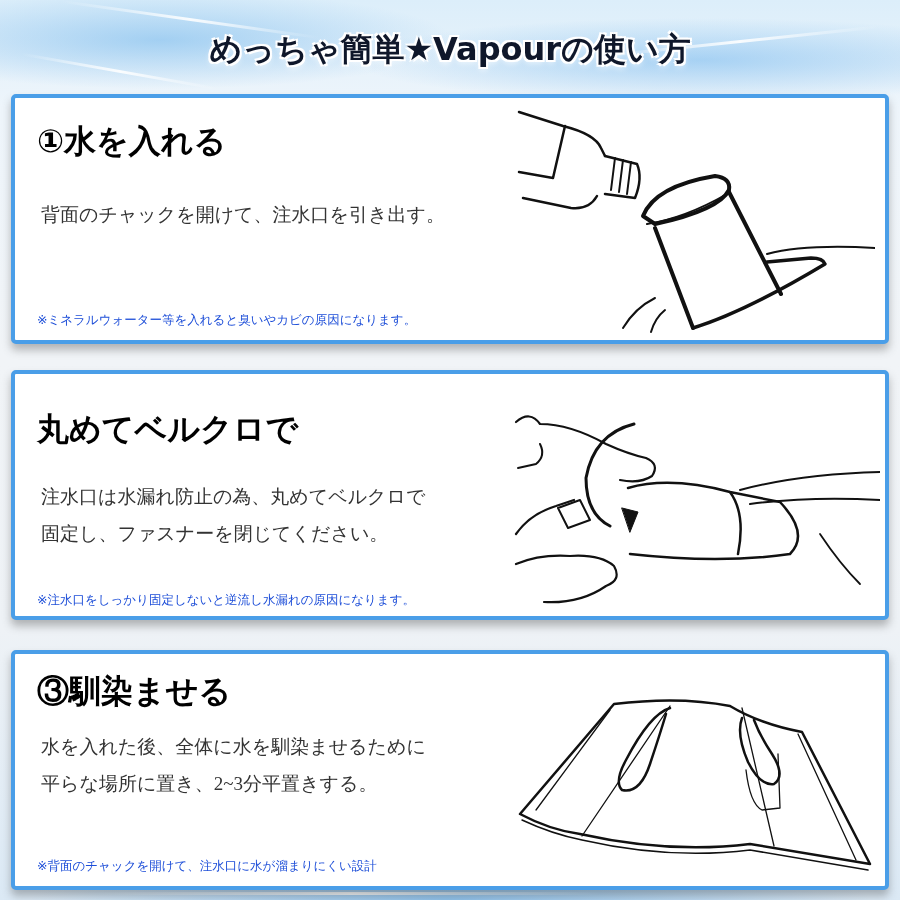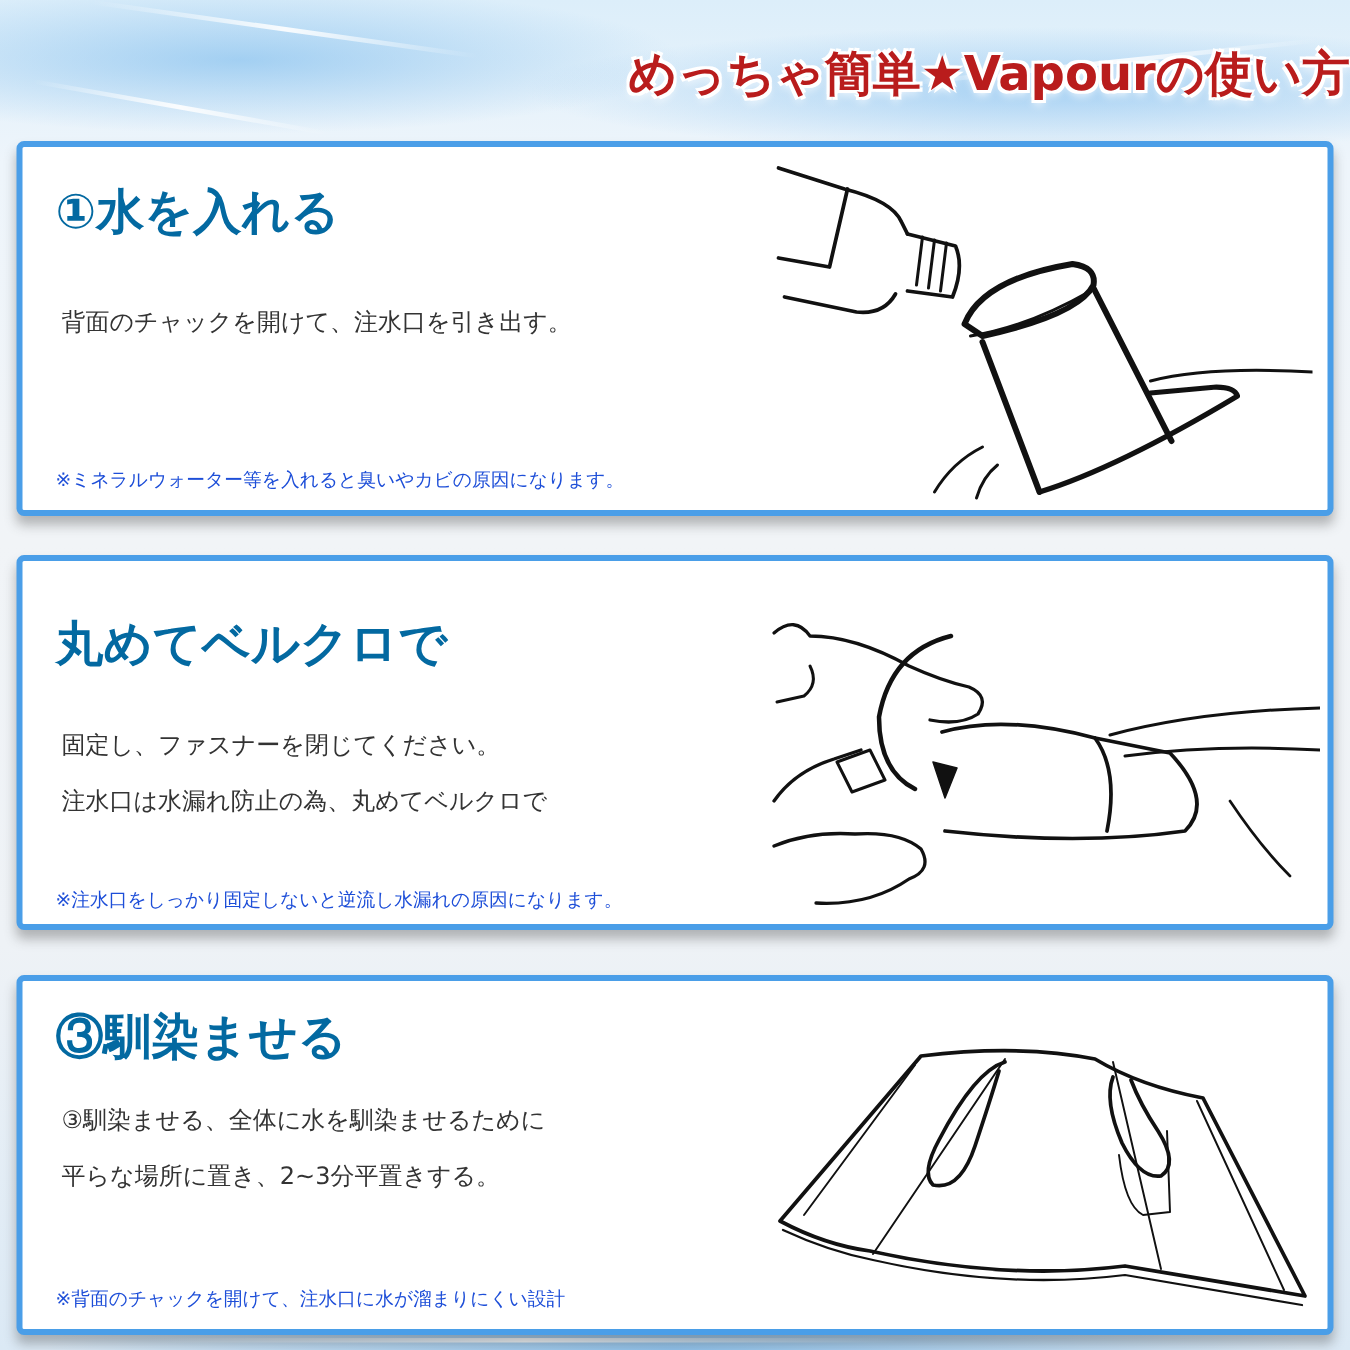--- a/index.html
+++ b/index.html
@@ -8,37 +8,37 @@
       font-family: "DejaVu Sans", "Liberation Sans", sans-serif;
       background:
         radial-gradient(ellipse 420px 70px at 160px 40px, rgba(110,180,235,0.55), rgba(110,180,235,0) 70%),
         radial-gradient(ellipse 500px 60px at 700px 60px, rgba(90,170,235,0.45), rgba(90,170,235,0) 70%),
         radial-gradient(ellipse 600px 80px at 450px 900px, rgba(80,160,225,0.55), rgba(80,160,225,0) 70%),
         linear-gradient(180deg, #dceefa 0%, #eef5fb 12%, #f1f4f7 40%, #eef2f6 70%, #dbe9f5 100%);
     }
     .streak { position: absolute; height: 3px; border-radius: 3px;
       background: linear-gradient(90deg, rgba(255,255,255,0), rgba(255,255,255,0.9), rgba(255,255,255,0)); }
     .title {
-      position: absolute; top: 28px; left: 0; width: 900px; text-align: right;
-      font-size: 32px; font-weight: bold; color: #b91c1c; letter-spacing: 0px;
+      position: absolute; top: 28px; left: 0; width: 900px; text-align: center;
+      font-size: 32px; font-weight: bold; color: #0f172a; letter-spacing: 0px;
       text-shadow: 0 0 3px #fff, 0 0 3px #fff, 2px 2px 0 #fff, -2px -2px 0 #fff, 2px -2px 0 #fff, -2px 2px 0 #fff, 0 3px 6px rgba(255,255,255,0.9);
     }
     .panel {
       position: absolute; left: 11px; width: 870px; background: #fff;
       border: 4px solid #4a9ee8; border-radius: 5px;
       box-shadow: 0 6px 8px rgba(60,60,60,0.35);
     }
     .panel-1 { top: 94px; height: 242px; }
     .panel-2 { top: 370px; height: 242px; }
     .panel-3 { top: 650px; height: 232px; }
     .step-title {
-      position: absolute; left: 22px; font-size: 32px; font-weight: bold; color: #0369a1;
+      position: absolute; left: 22px; font-size: 32px; font-weight: bold; color: #000000;
     }
     .body-text {
-      position: absolute; left: 26px; font-size: 16px; color: #333; line-height: 37px;
+      position: absolute; left: 26px; font-size: 19px; color: #333; line-height: 37px; font-family: Liberation Serif, serif;
     }
     .note { position: absolute; left: 22px; font-size: 12.5px; color: #1d4ed8; }
     .illus { position: absolute; }
   </style>
 </head>
 <body>
 
 <div class="streak" style="top:18px;left:60px;width:260px;transform:rotate(8deg);"></div>
 <div class="streak" style="top:70px;left:20px;width:200px;transform:rotate(10deg);"></div>
 <div class="streak" style="top:40px;left:600px;width:280px;transform:rotate(-6deg);"></div>
@@ -65,22 +65,22 @@
     <path d="M150 130 L188 230 M224 94 L276 196" stroke-width="4"></path>
     <path d="M188 230 Q240 214 320 166 Q318 160 306 160 L262 164" stroke-width="3.5"></path>
     <path d="M262 156 Q300 146 370 150" stroke-width="2"></path>
     <path d="M150 200 Q130 210 118 230 M160 212 Q150 220 146 234" stroke-width="2"></path>
   </svg>
 </section>
 
 <section class="panel panel-2">
   <div class="step-title" style="top:34px;">丸めてベルクロで</div>
   <div class="body-text" style="top:104px;">
+    <div>注水口は水漏れ防止の為、丸めてベルクロで</div>
     <div>固定し、ファスナーを閉じてください。</div>
-    <div>注水口は水漏れ防止の為、丸めてベルクロで</div>
   </div>
   <div class="note" style="top:218px;">※注水口をしっかり固定しないと逆流し水漏れの原因になります。</div>
   <svg class="illus" style="left:495px;top:30px;" width="370" height="200" viewBox="0 0 370 200" fill="none" stroke="#111" stroke-linecap="round" stroke-linejoin="round">
 
     <path d="M6 18 Q20 6 30 20 Q60 20 96 40 Q118 50 136 54 Q150 60 142 72 Q130 80 110 76" stroke-width="2.2"></path>
     <path d="M30 40 Q36 52 26 60 L8 64" stroke-width="2"></path>
     <path d="M6 130 Q20 110 46 102 L64 96" stroke-width="2.2"></path>
     <path d="M6 160 Q30 150 60 152 Q90 150 104 162 Q112 176 96 182 Q70 200 34 198" stroke-width="2.2"></path>
 
     <path d="M48 104 L70 96 L80 116 L58 124 Z" stroke-width="2"></path>
@@ -92,21 +92,21 @@
     <path d="M310 130 Q330 160 350 180" stroke-width="1.8"></path>
 
     <path d="M124 20 Q84 30 76 74 Q76 110 100 122" stroke-width="3"></path>
     <path d="M112 104 L128 108 L120 128 Z" fill="#111" stroke-width="1"></path>
   </svg>
 </section>
 
 <section class="panel panel-3">
   <div class="step-title" style="top:16px;font-family:Liberation Serif, serif;">③馴染ませる</div>
   <div class="body-text" style="top:74px;">
-    <div>③馴染ませる、全体に水を馴染ませるために</div>
+    <div>水を入れた後、全体に水を馴染ませるために</div>
     <div>平らな場所に置き、2~3分平置きする。</div>
   </div>
   <div class="note" style="top:204px;">※背面のチャックを開けて、注水口に水が溜まりにくい設計</div>
   <svg class="illus" style="left:495px;top:20px;" width="370" height="210" viewBox="0 0 370 210" fill="none" stroke="#111" stroke-linecap="round" stroke-linejoin="round">
 
     <path d="M104 30 L10 140 Q40 156 70 160 Q160 180 240 170 L360 190 L292 58 Q250 50 220 32 Q170 22 104 30 Z" stroke-width="2.5"></path>
     <path d="M12 146 Q42 160 72 166 Q160 186 240 176 L358 196" stroke-width="1.5"></path>
 
     <path d="M26 136 L100 36" stroke-width="1.3"></path>
     <path d="M72 162 L160 32" stroke-width="1.3"></path>

